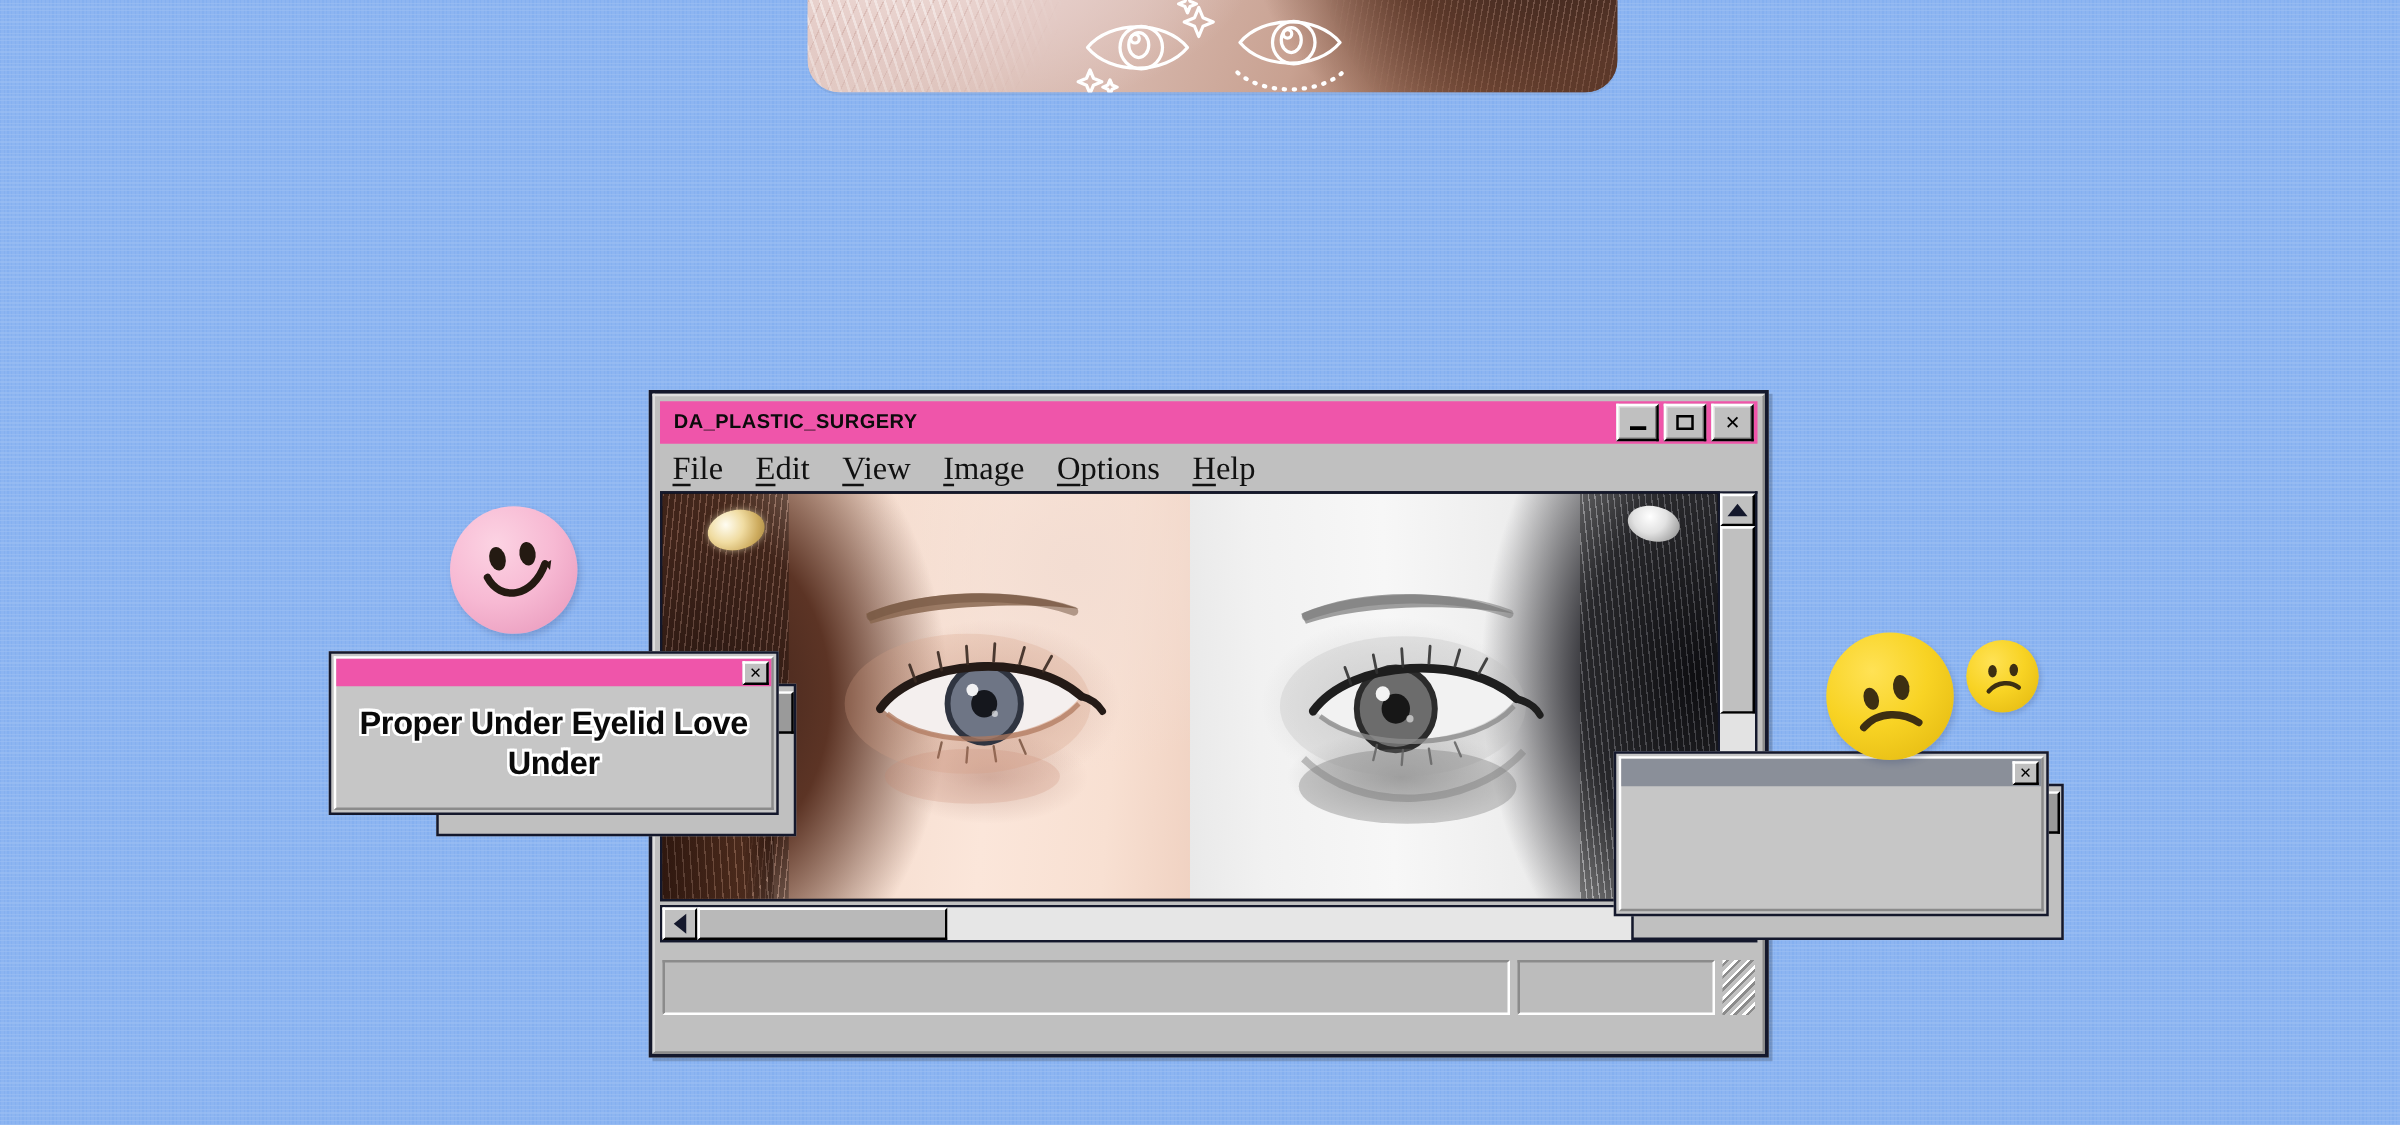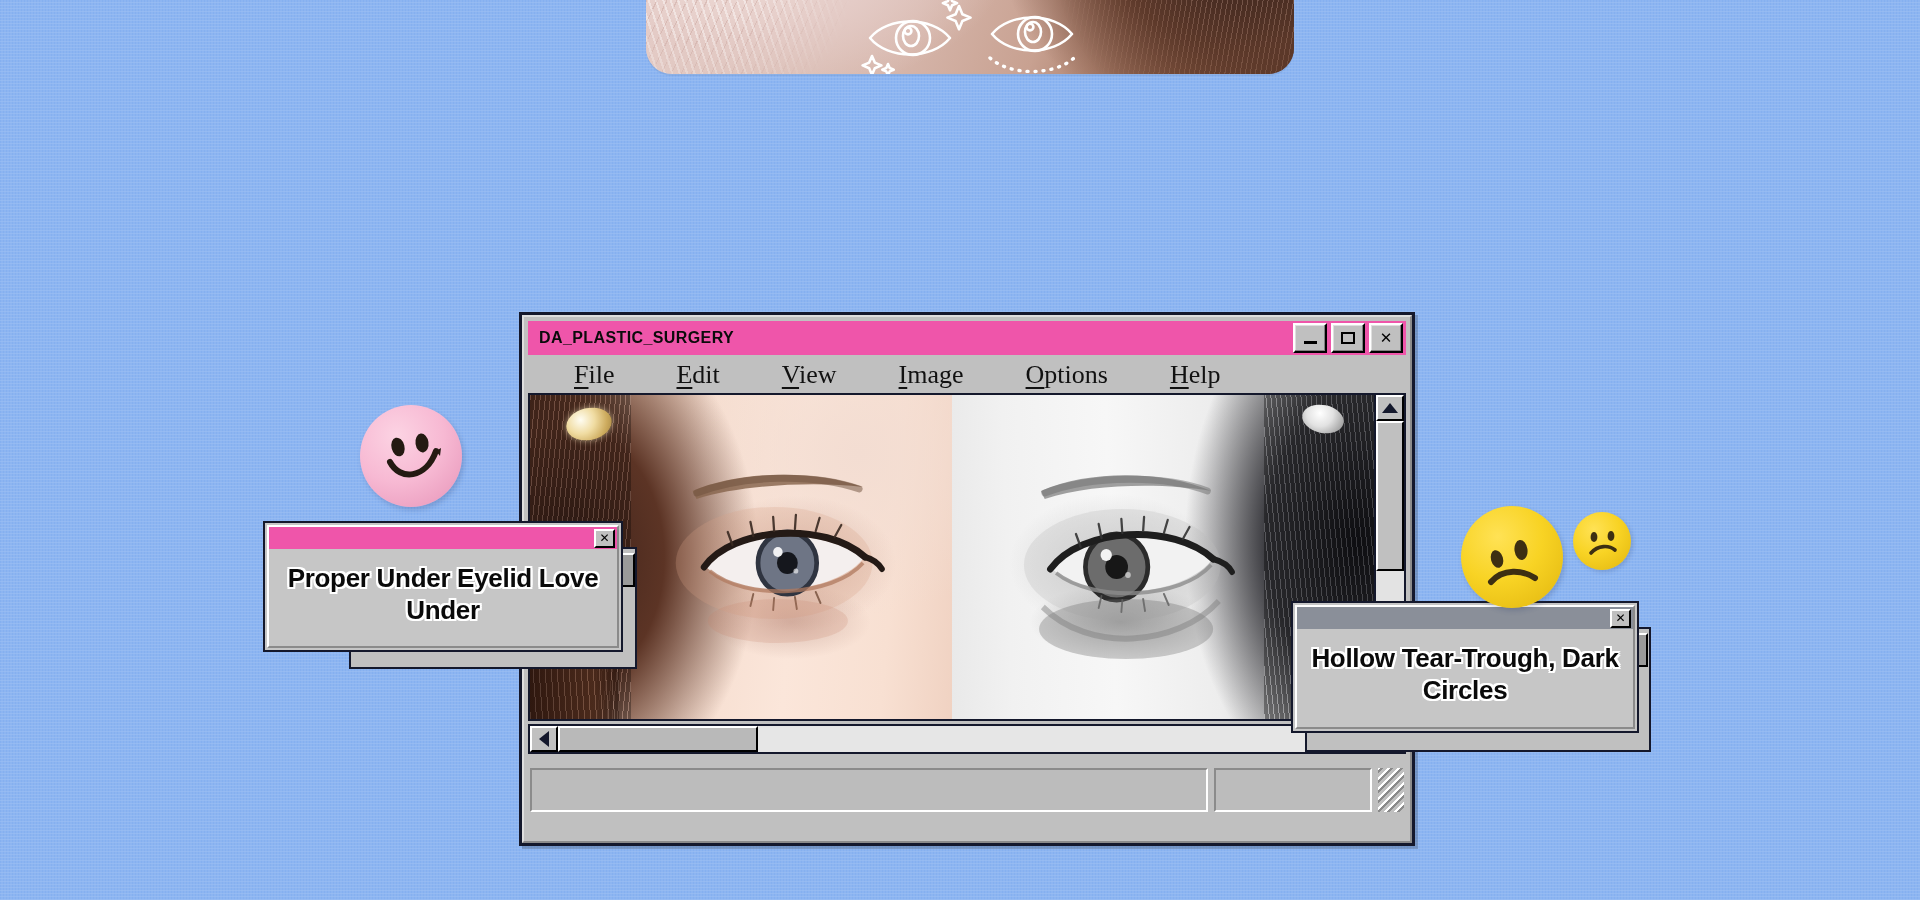--- a/index.html
+++ b/index.html
@@ -83,21 +83,21 @@
   }
   .tbtn .g{display:block;}
   .g-min{width:13px;height:3px;background:#000;margin-top:9px;}
   .g-max{width:14px;height:12px;border:2px solid #000;box-sizing:border-box;}
   .g-close{font-size:15px;line-height:1;color:#000;font-family:"DejaVu Sans", sans-serif;}
 
   
   .menubar{height:38px;display:flex;align-items:center;gap:26px;padding:2px 10px 0 10px;box-sizing:border-box;}
   .menuitem{
     font-family:"Liberation Serif", serif;font-size:26px;color:#111;
-    cursor:pointer;white-space:nowrap;line-height:1;margin-left:36px;
+    cursor:pointer;white-space:nowrap;line-height:1;
   }
   .menuitem u{text-decoration-thickness:2px;text-underline-offset:4px;}
 
   
   .viewwrap{
     position:relative;height:328px;display:flex;
     margin:0 0 0 0;
   }
   .canvas{
     flex:1;position:relative;overflow:hidden;
@@ -443,21 +443,20 @@
   <div class="dlgback" style="left:14px;top:26px;width:346px;height:125px;"></div>
   <div class="dlgnub" style="left:341px;top:32px;"></div>
   <div class="dlg" style="left:0;top:0;width:348px;height:132px;">
     <div class="inner">
       <div class="dlgtitle" style="background:#8a8f99;">
         <span></span>
         <span class="x">✕</span>
       </div>
       <div class="dlgbody">
         <div class="dlgtext">
-          <div>Hollow Tear-Trough, Dark Circles</div>
         </div>
       </div>
     </div>
   </div>
 </div>
 
 <div class="face" id="smiley-pink">
   <svg width="102" height="102" viewBox="0 0 102 102">
     <ellipse cx="38" cy="42" rx="6.5" ry="9.5" fill="#241a12" transform="rotate(-14 38 42)"></ellipse>
     <ellipse cx="62" cy="38" rx="6.5" ry="9.5" fill="#241a12" transform="rotate(-8 62 38)"></ellipse>

